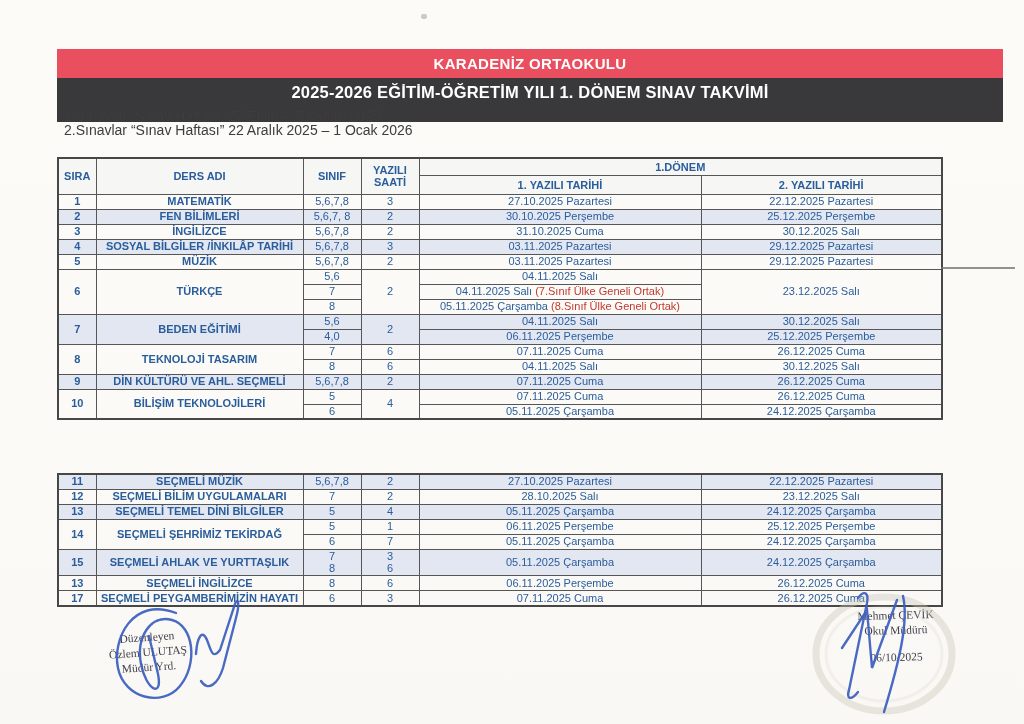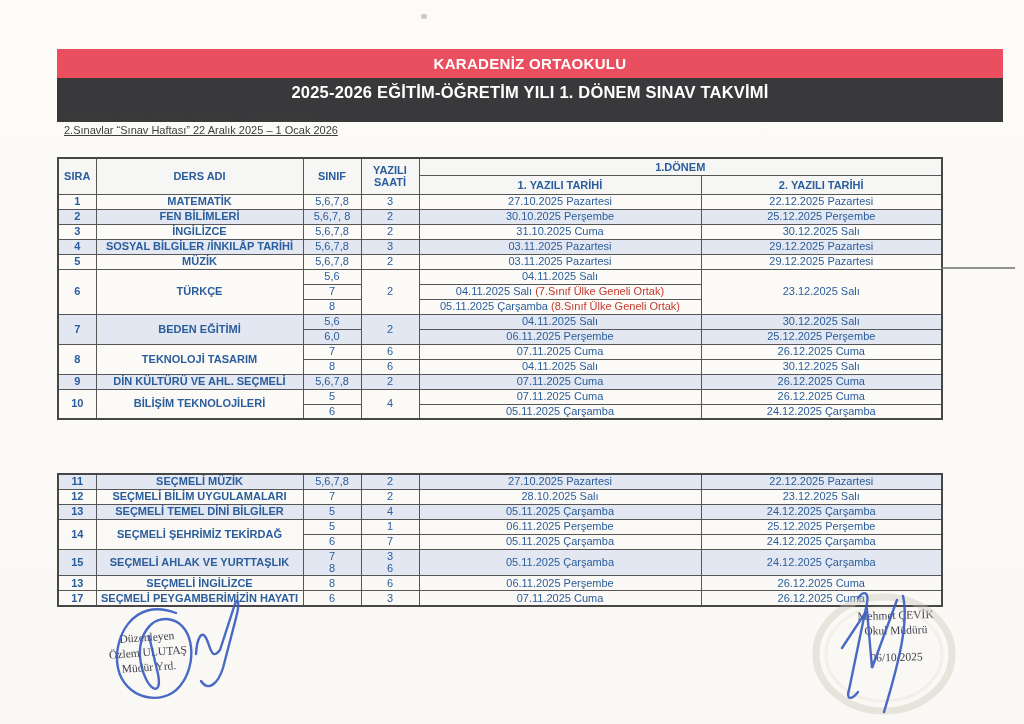--- a/index.html
+++ b/index.html
@@ -18,21 +18,21 @@
     position:relative;
     overflow:hidden;
   }
   .page{position:absolute;inset:0;background:linear-gradient(180deg,#fcfbf8 0%,#fbfaf6 60%,#faf8f4 100%);}
 
   
   .band{position:absolute;left:57px;width:946px;color:#fff;text-align:center;font-weight:bold;}
   .band-red{top:49px;height:29px;background:var(--band-red);line-height:29px;font-size:15px;letter-spacing:.3px;}
   .band-dark{top:78px;height:44px;background:var(--band-dark);line-height:28px;font-size:16.5px;letter-spacing:.2px;}
 
-  .notes{position:absolute;left:64px;top:109px;font-size:11px;color:#3d3d3d;line-height:14px;text-decoration:underline;}
+  .notes{position:absolute;left:64px;top:109px;font-size:14px;color:#3d3d3d;line-height:14px;}
 
   
   .sched{position:absolute;left:57px;width:884px;border-collapse:collapse;table-layout:fixed;
          font-size:11px;color:var(--table-text);background:transparent;}
   .sched.t1{top:157px;}
   .sched.t2{top:473px;}
   .sched, .sched th, .sched td{border:1px solid #565656;}
   .sched{border:2px solid #474747;}
   .sched th{font-weight:bold;background:#f6f6f4;white-space:pre-line;padding:1px 2px;font-size:11px;}
   .sched td{height:15px;padding:0 3px;text-align:center;vertical-align:middle;white-space:pre-line;line-height:1.18;}
@@ -153,21 +153,21 @@
         </tr>
         <tr class="shaded">
           <td rowspan="2" class="bold">7</td>
           <td rowspan="2" class="bold">BEDEN EĞİTİMİ</td>
           <td>5,6</td>
           <td rowspan="2">2</td>
           <td>04.11.2025 Salı</td>
           <td>30.12.2025 Salı</td>
         </tr>
         <tr class="shaded">
-          <td>6,0</td>
+          <td>4,0</td>
           <td>06.11.2025 Perşembe</td>
           <td>25.12.2025 Perşembe</td>
         </tr>
         <tr>
           <td rowspan="2" class="bold">8</td>
           <td rowspan="2" class="bold">TEKNOLOJİ TASARIM</td>
           <td>7</td>
           <td>6</td>
           <td>07.11.2025 Cuma</td>
           <td>26.12.2025 Cuma</td>

